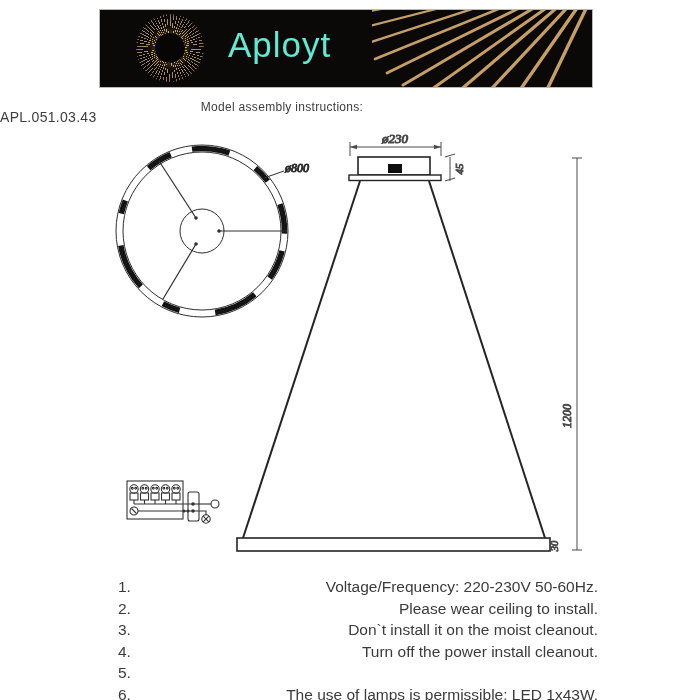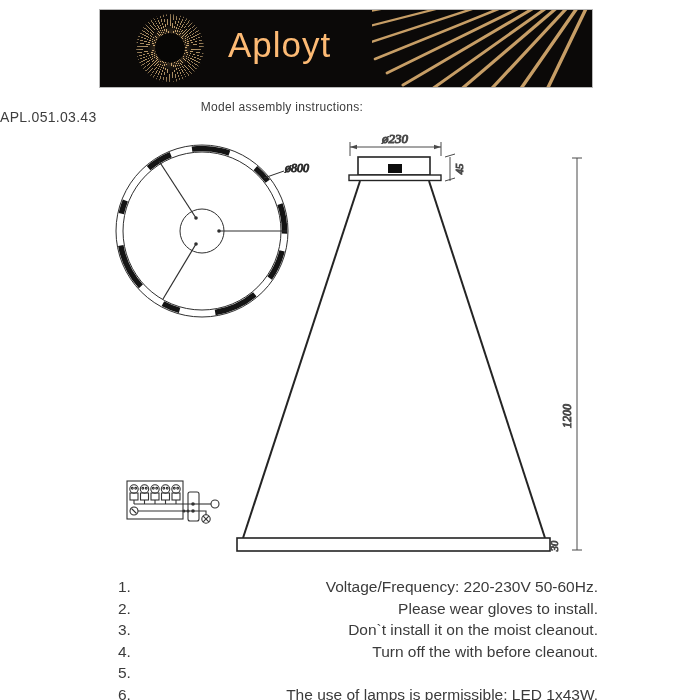--- a/index.html
+++ b/index.html
@@ -9,21 +9,21 @@
   
   .banner{position:absolute;left:99px;top:9px;width:494px;height:79px;
           background:#0b0908;border:1px solid #b9b9b9;box-sizing:border-box;overflow:hidden;}
   .sunburst{position:absolute;left:36px;top:4px;width:68px;height:68px;border-radius:50%;
             background:
               radial-gradient(circle, rgba(11,9,8,0) 28%, rgba(11,9,8,0.25) 62%, #0b0908 98%),
               repeating-conic-gradient(rgba(219,182,126,0.95) 0deg 1.3deg, rgba(11,9,8,0) 1.3deg 5.8deg);}
   .sunburst-core{position:absolute;left:50%;top:50%;width:30px;height:30px;margin:-15px 0 0 -15px;
                  border-radius:50%;background:#070605;box-shadow:0 0 8px 2px rgba(205,166,108,0.35);}
   .brand-name{position:absolute;left:128px;top:15px;font-size:35px;font-weight:500;
-              letter-spacing:1px;color:#fdba74;}
+              letter-spacing:1px;color:#5eead4;}
   .corner-rays{position:absolute;right:0;top:0;}
 
   
   .page-title{position:absolute;left:0;top:92px;width:564px;text-align:center;
               font-size:12px;font-weight:500;color:#3d3d3d;letter-spacing:0.3px;margin-top:8px;}
   .model-code{position:absolute;left:0;top:109px;width:700px;
               font-size:14px;font-weight:500;color:#3d3d3d;letter-spacing:0.3px;}
 
   
   .drawing{position:absolute;left:0;top:128px;}
@@ -178,29 +178,29 @@
     </g>
   </svg>
 
   <div class="instructions">
     <div class="instr-row">
       <span class="instr-num">1.</span>
       <span class="instr-text">Voltage/Frequency: 220-230V 50-60Hz.</span>
     </div>
     <div class="instr-row">
       <span class="instr-num">2.</span>
-      <span class="instr-text">Please wear gloves to install.</span>
+      <span class="instr-text">Please wear ceiling to install.</span>
     </div>
     <div class="instr-row">
       <span class="instr-num">3.</span>
       <span class="instr-text">Don`t install it on the moist cleanout.</span>
     </div>
     <div class="instr-row">
       <span class="instr-num">4.</span>
-      <span class="instr-text">Turn off the with before cleanout.</span>
+      <span class="instr-text">Turn off the power install cleanout.</span>
     </div>
     <div class="instr-row">
       <span class="instr-num">5.</span>
     </div>
     <div class="instr-row">
       <span class="instr-num">6.</span>
       <span class="instr-text">The use of lamps is permissible: LED 1x43W.</span>
     </div>
   </div>
 

